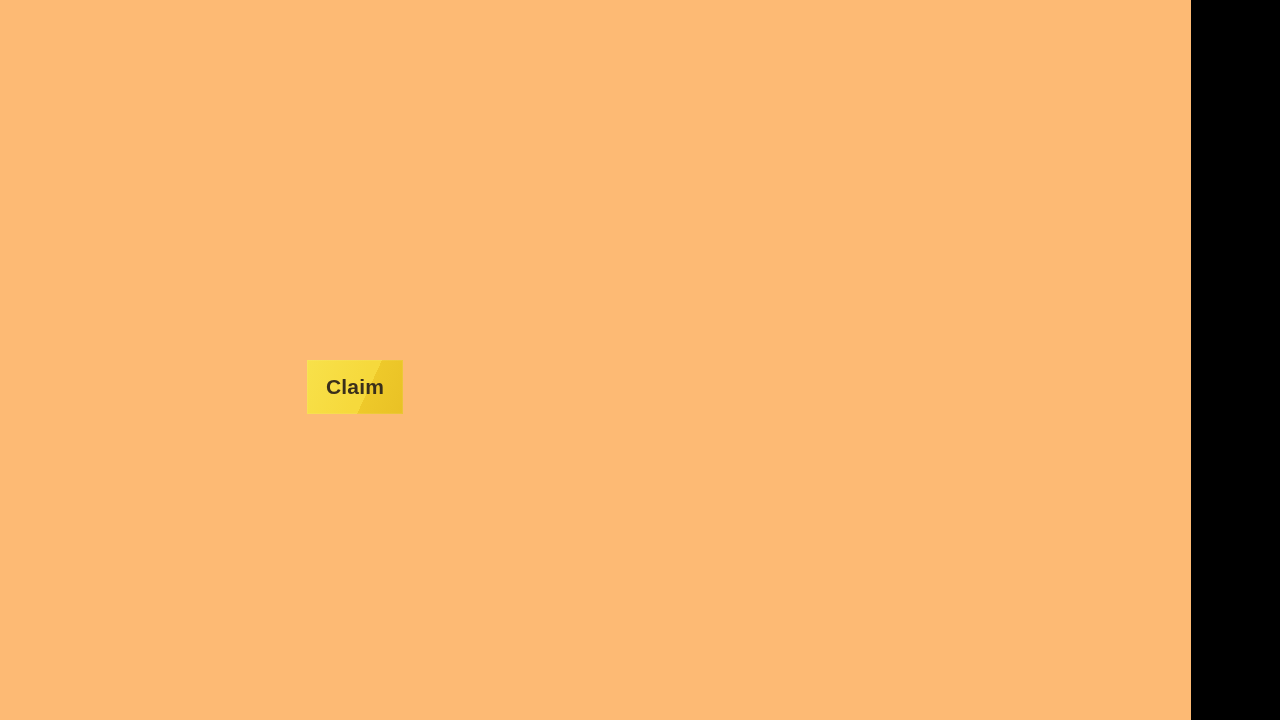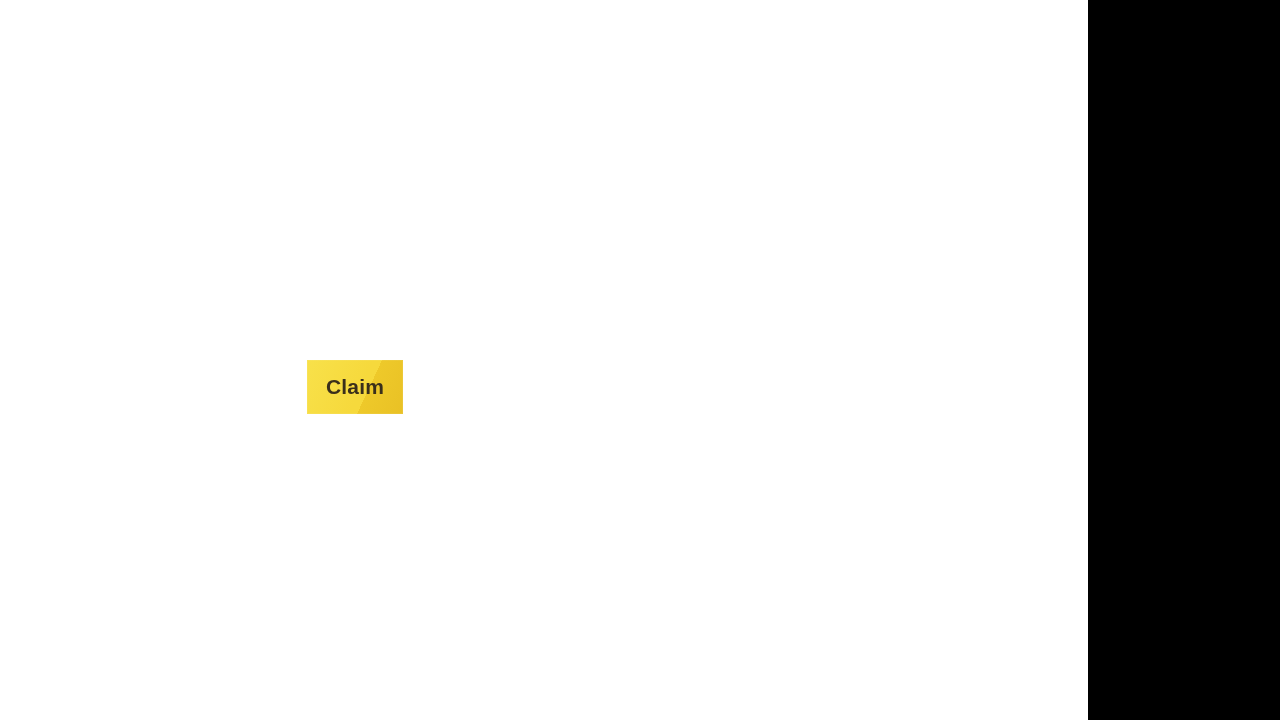--- a/index.html
+++ b/index.html
@@ -7,23 +7,23 @@
     padding: 0;
     width: 1280px;
     height: 720px;
     background: #000000;
     overflow: hidden;
     font-family: "Liberation Sans", sans-serif;
   }
 
   .stage {
     position: relative;
-    width: 1088px;
+    width: 1191px;
     height: 720px;
-    background: #ffffff;
+    background: #fdba74;
   }
 
   .claim-button {
     position: absolute;
     left: 307px;
     top: 360px;
     width: 96px;
     height: 54px;
     border: none;
     padding: 0;

